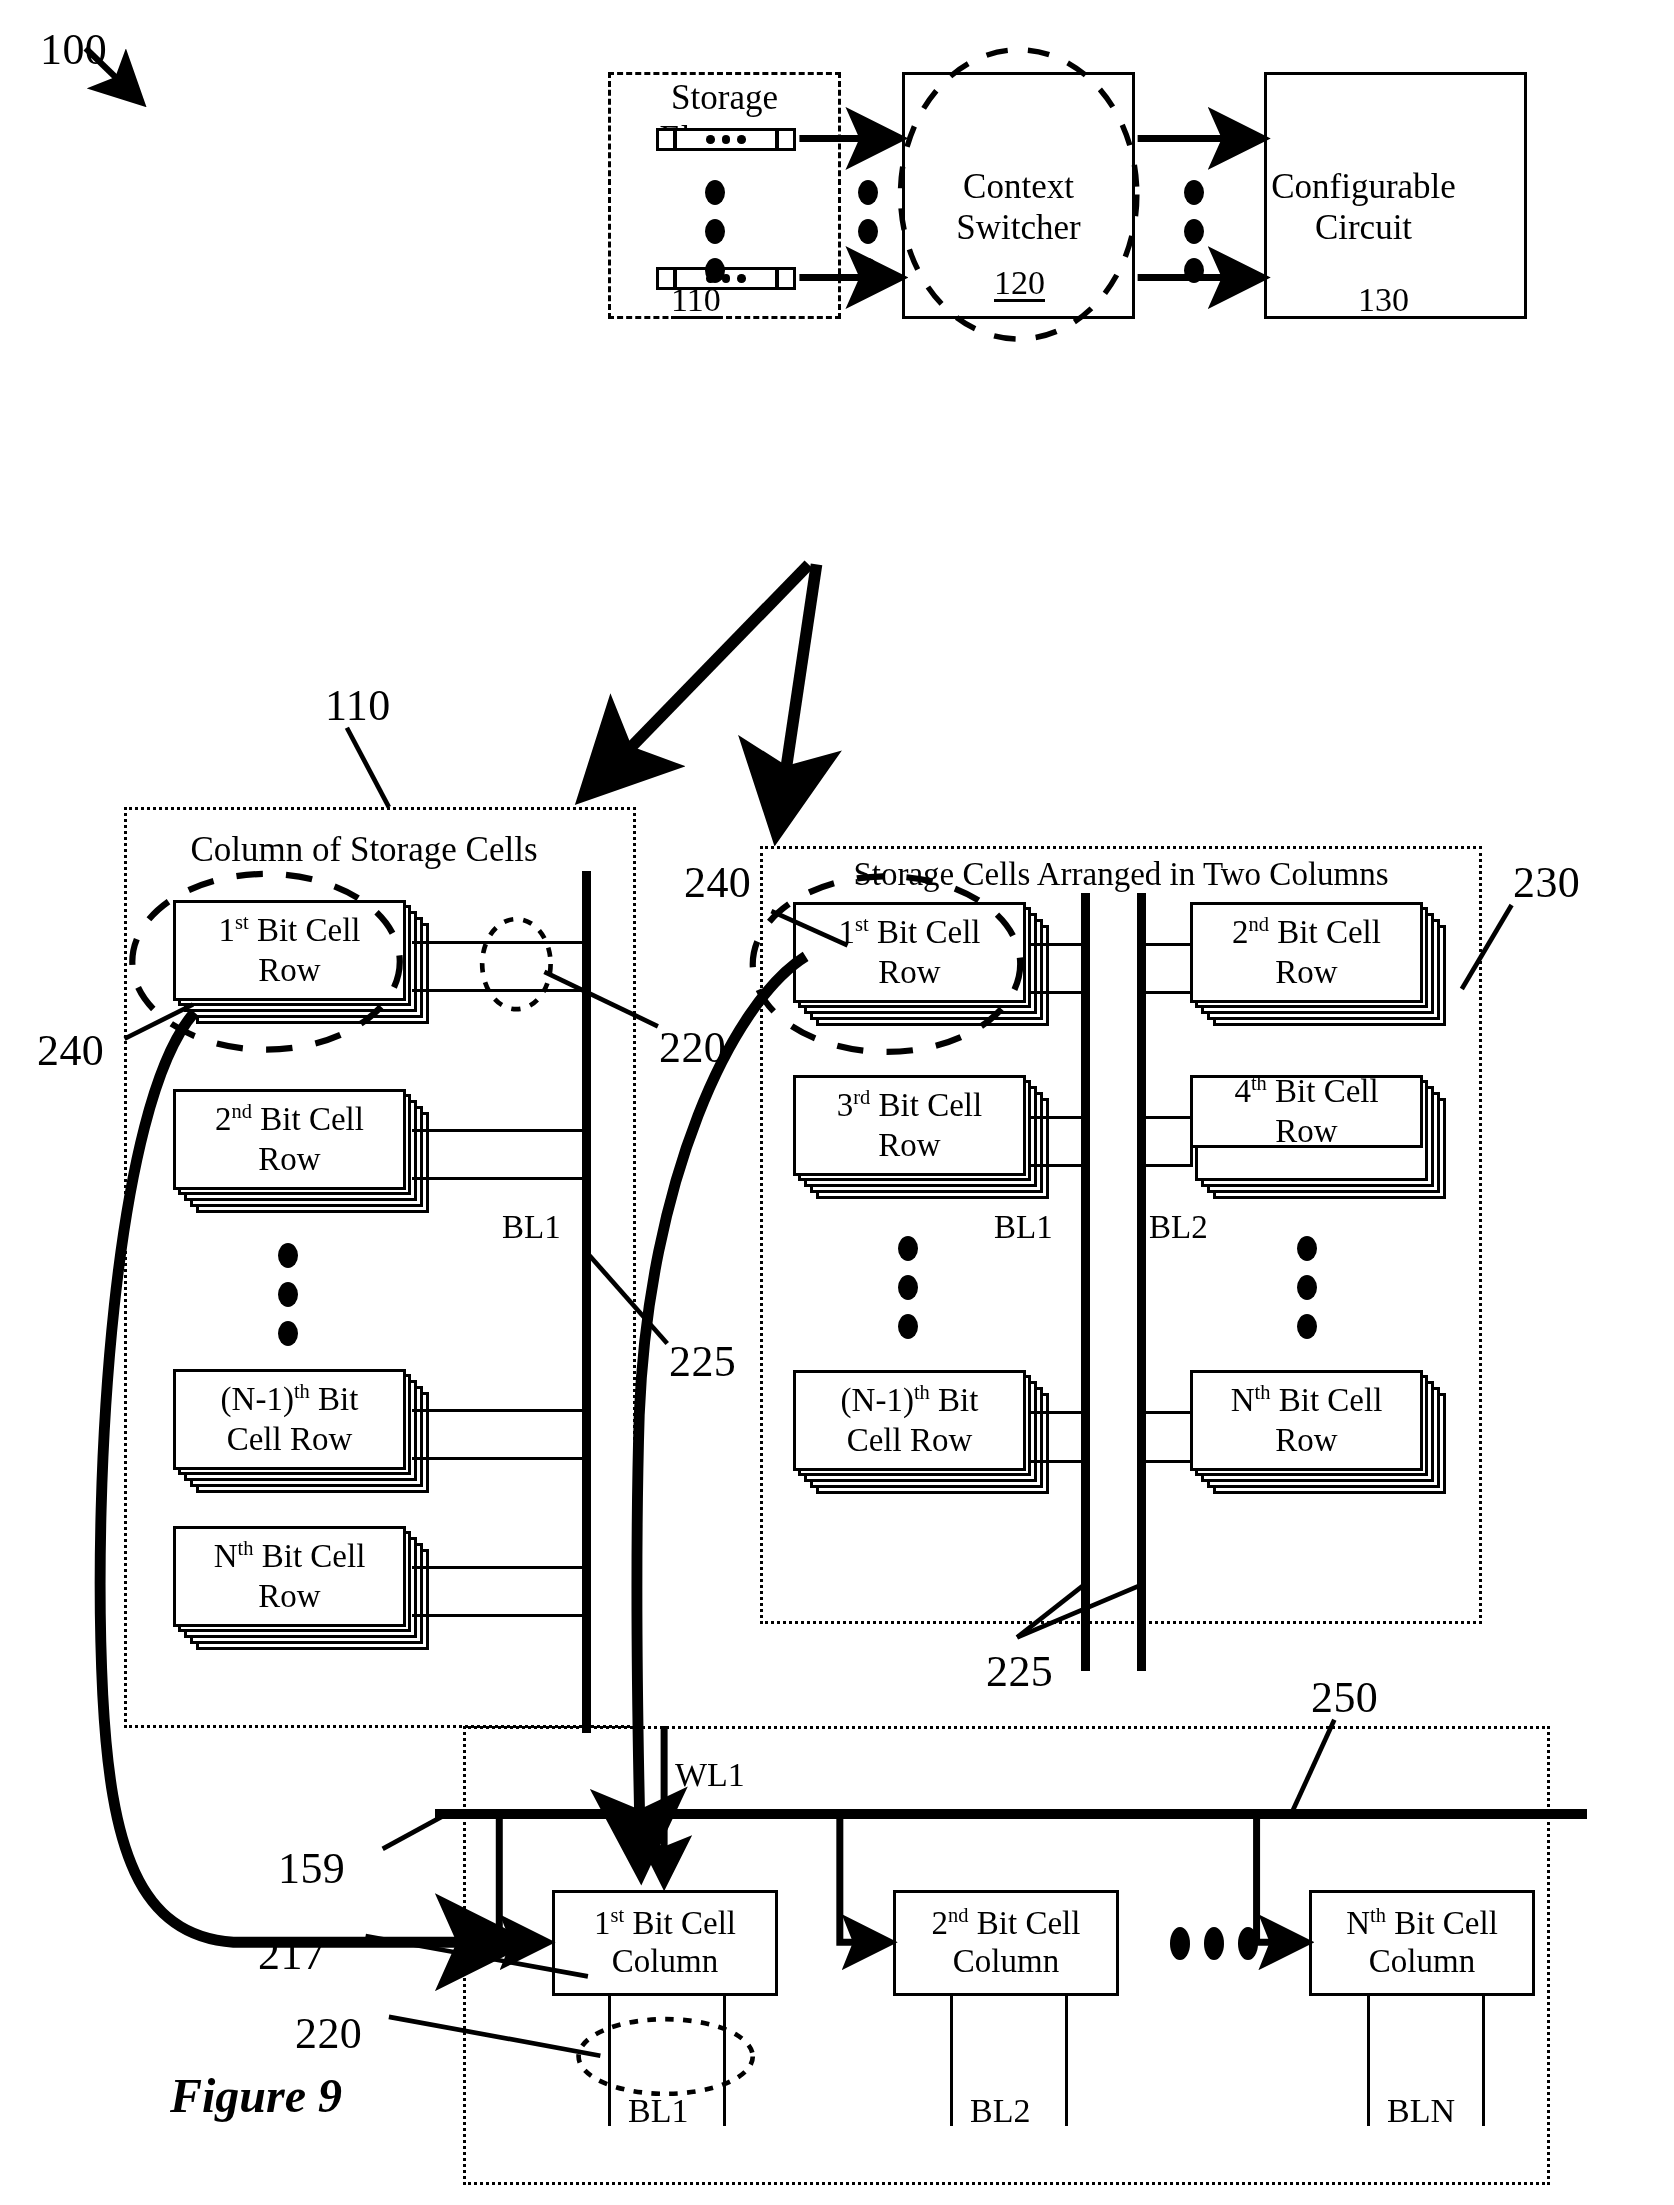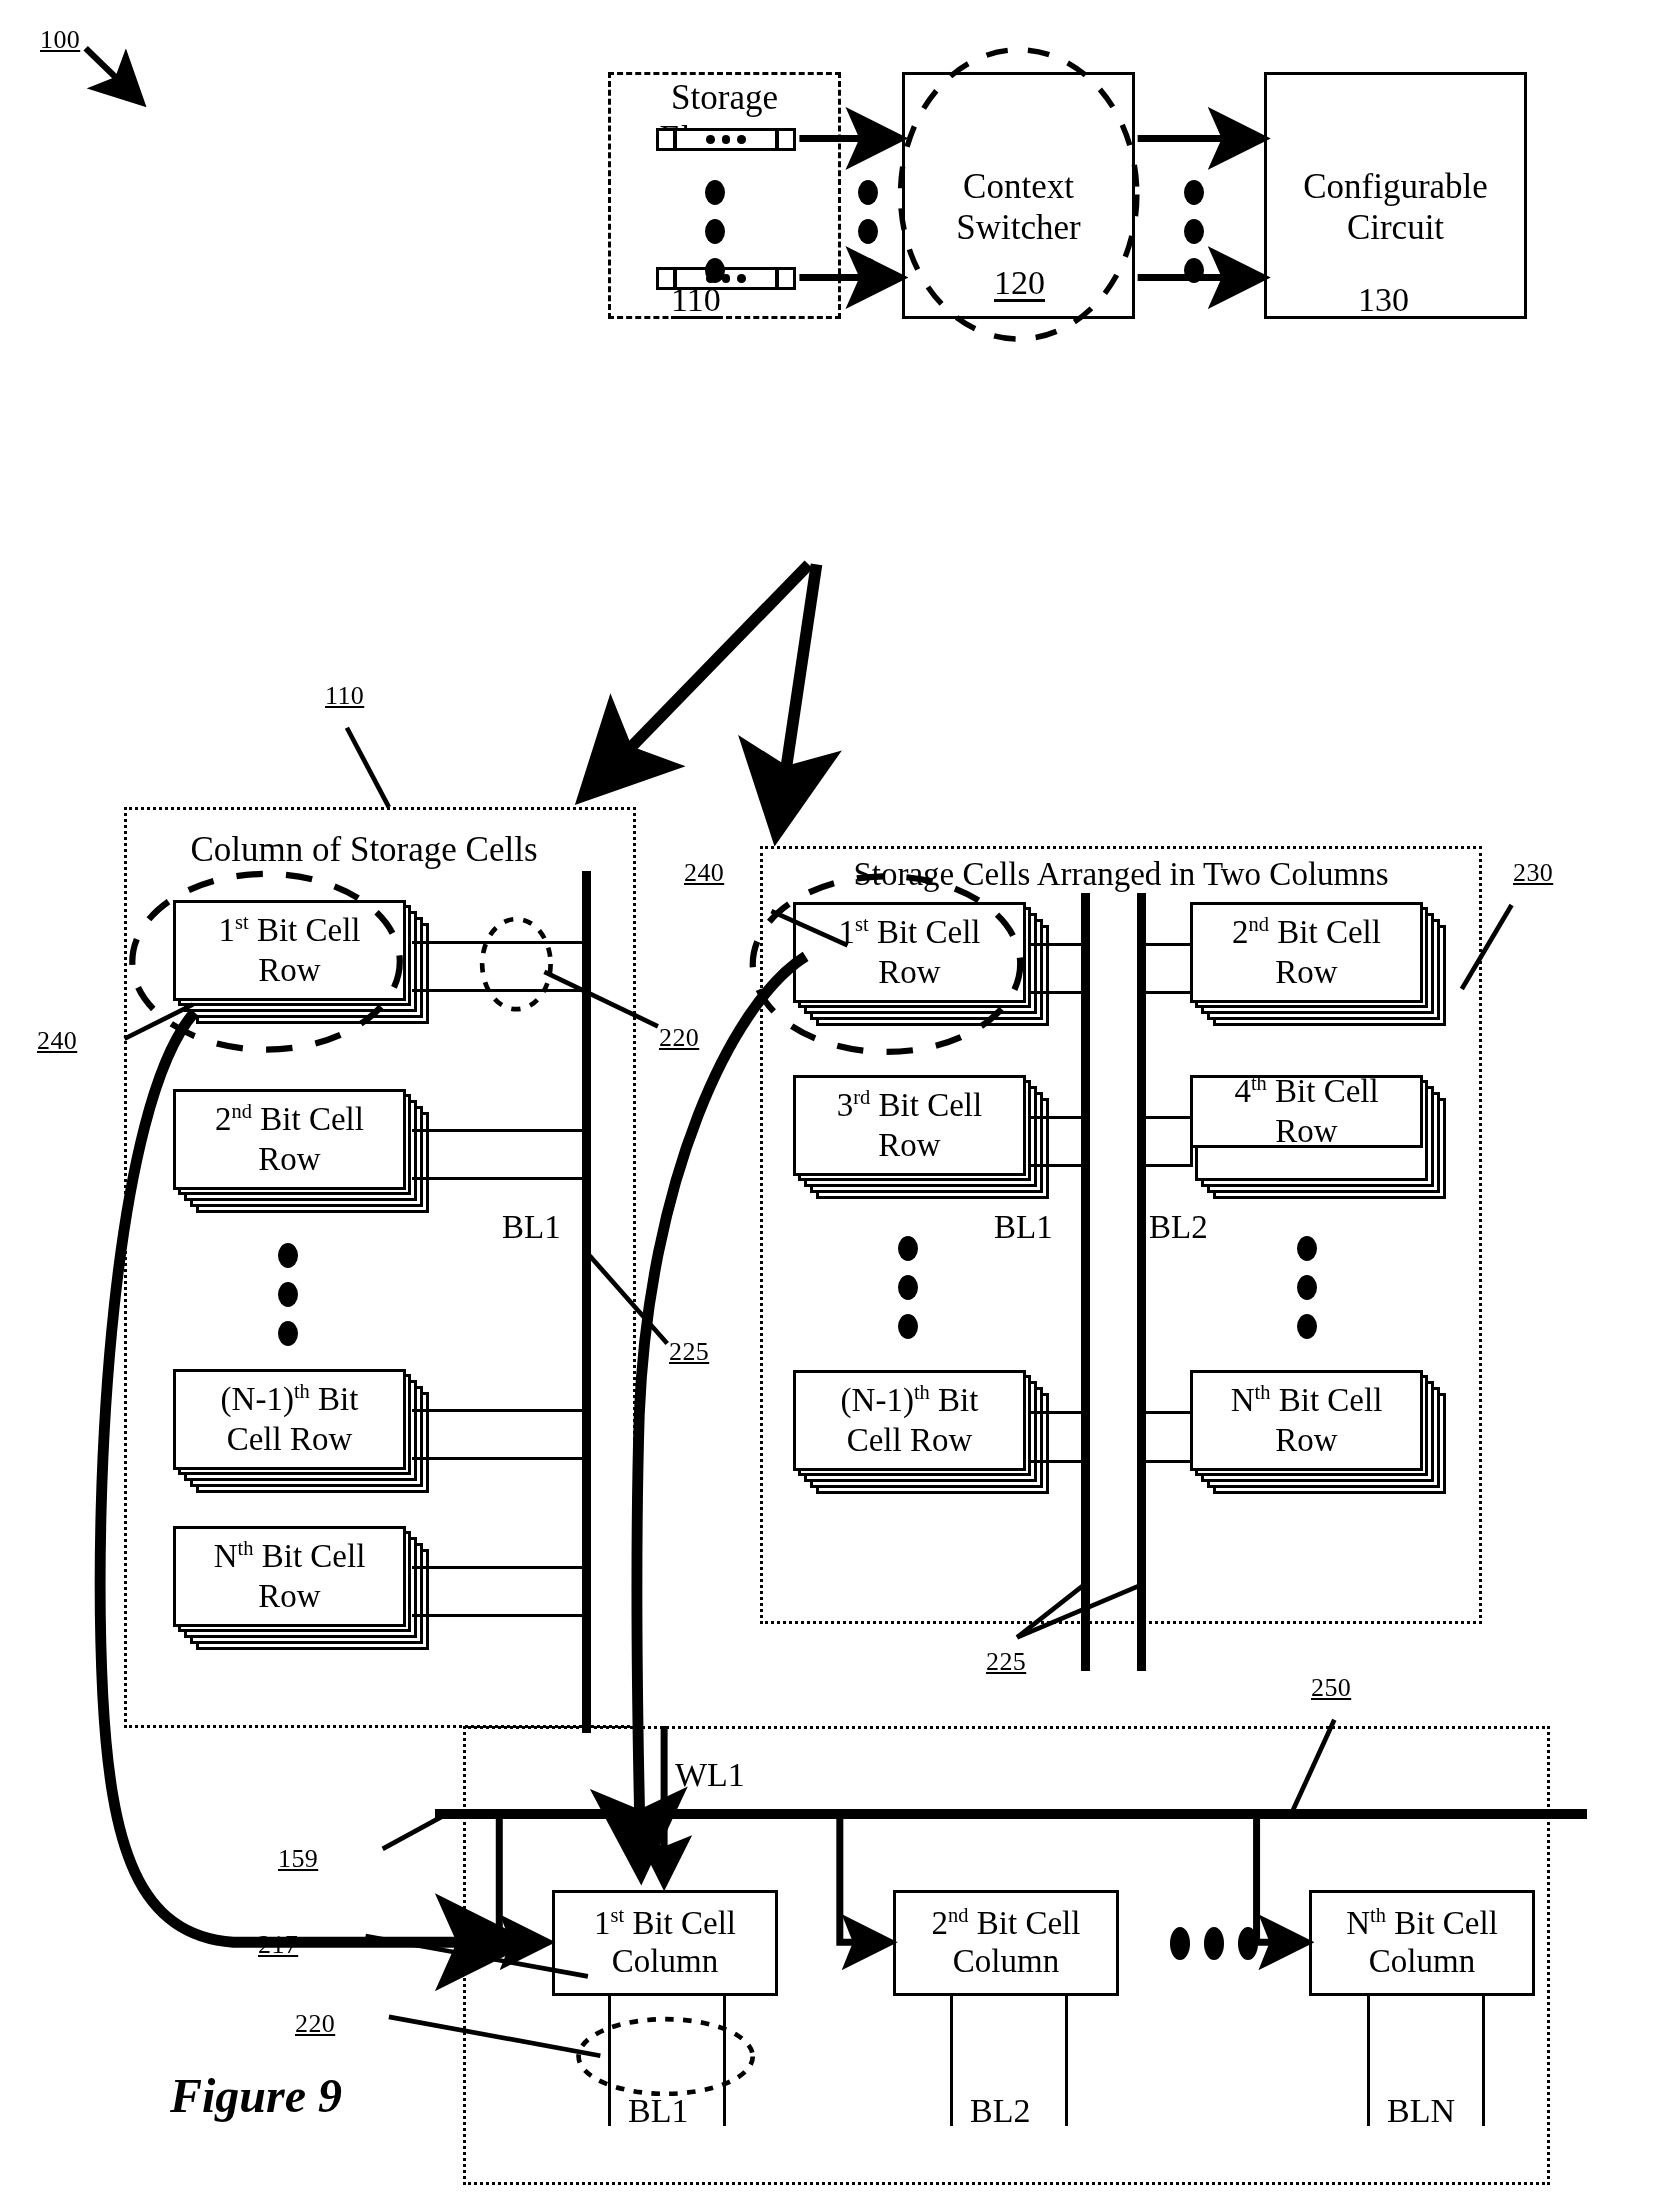--- a/index.html
+++ b/index.html
@@ -1,20 +1,20 @@
 <!DOCTYPE html>
 <html style="font-size:12.4px"><head>
 <meta charset="utf-8">
 <style>
   html,body{margin:0;padding:0;background:#fff;}
   body{width:1675px;height:2205px;position:relative;font-family:"Liberation Serif",serif;color:#000;overflow:hidden;}
   .txt{position:absolute;white-space:nowrap;line-height:1.12;}
 
   
-  .ref{font-size:26px;letter-spacing:0.4px;text-decoration:underline;}
+  .ref{font-size:44px;letter-spacing:0.4px;}
   .ref-u{font-size:34px;text-decoration:underline;text-underline-offset:5.4px;text-decoration-thickness:3.1px;}
 
   
   .solidbox{position:absolute;border:3.9px solid #000;background:#fff;box-sizing:border-box;}
   .dashbox{position:absolute;border:3.9px dashed #000;background:transparent;box-sizing:border-box;}
   .dotbox{position:absolute;border:3.9px dotted #000;background:transparent;box-sizing:border-box;}
 
   .boxlabel{position:absolute;left:0;right:0;text-align:center;font-size:35px;line-height:1.16;}
 
   
@@ -83,21 +83,21 @@
   </div>
 
 <div class="solidbox" style="left:902px;top:72px;width:233px;height:247px;"></div>
 <div class="boxlabel" style="left:902px;top:167px;width:233px;">
   <span>Context</span><br>
   <span>Switcher</span>
 </div>
 <div class="txt ref-u" style="left:994px;top:264px;">120</div>
 
 <div class="solidbox" style="left:1264px;top:72px;width:263px;height:247px;"></div>
-<div class="boxlabel" style="left:1264px;top:167px;width:263px;">
+<div class="boxlabel" style="left:1232px;top:167px;width:263px;">
   <span>Configurable</span><br>
   <span>Circuit</span>
 </div>
 <div class="txt ref-u" style="left:1358px;top:281px;">130</div>
 
 <div class="vdots" style="left:858px;top:173px;">
     <i></i>
     <i></i>
     <i></i>
   </div>

